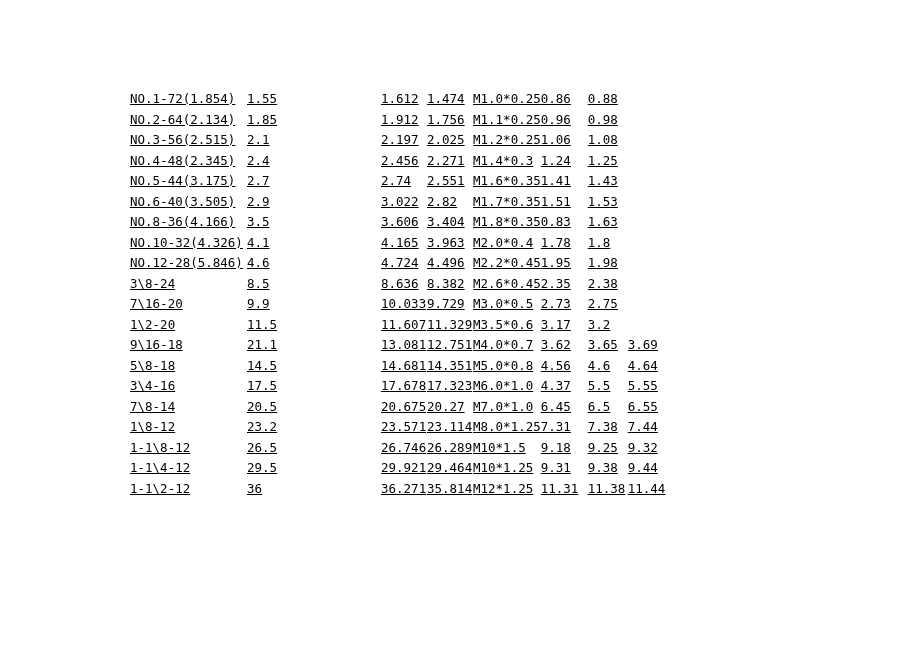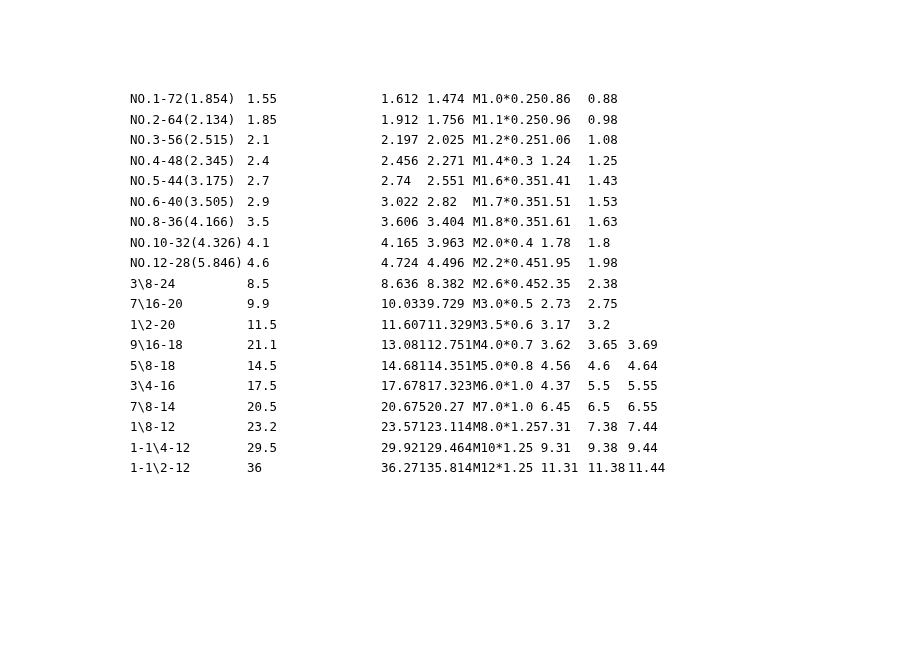--- a/index.html
+++ b/index.html
@@ -13,20 +13,21 @@
       background: #ffffff;
       font-family: "SimSun", "NSimSun", monospace;
       font-size: 12.5px;
       color: #000000;
       padding: 89px 0 0 130px;
       line-height: 20.5px;
     }
     .table {
       display: table;
       border-collapse: collapse;
+      text-decoration: underline;
     }
     .row {
       display: table-row;
     }
     .cell {
       display: table-cell;
       white-space: pre;
       vertical-align: top;
     }
     .col1 { width: 117px; }
@@ -101,21 +102,21 @@
       <div class="cell col6">1.51</div>
       <div class="cell col7">1.53</div>
       <div class="cell col8"></div>
     </div>
     <div class="row">
       <div class="cell col1">NO.8-36(4.166)</div>
       <div class="cell col2">3.5</div>
       <div class="cell col3">3.606</div>
       <div class="cell col4">3.404</div>
       <div class="cell col5">M1.8*0.35</div>
-      <div class="cell col6">1.61</div>
+      <div class="cell col6">0.83</div>
       <div class="cell col7">1.63</div>
       <div class="cell col8"></div>
     </div>
     <div class="row">
       <div class="cell col1">NO.10-32(4.326)</div>
       <div class="cell col2">4.1</div>
       <div class="cell col3">4.165</div>
       <div class="cell col4">3.963</div>
       <div class="cell col5">M2.0*0.4</div>
       <div class="cell col6">1.78</div>
@@ -206,20 +207,30 @@
       <div class="cell col1">1\8-12</div>
       <div class="cell col2">23.2</div>
       <div class="cell col3">23.571</div>
       <div class="cell col4">23.114</div>
       <div class="cell col5">M8.0*1.25</div>
       <div class="cell col6">7.31</div>
       <div class="cell col7">7.38</div>
       <div class="cell col8">7.44</div>
     </div>
     <div class="row">
+      <div class="cell col1">1-1\8-12</div>
+      <div class="cell col2">26.5</div>
+      <div class="cell col3">26.746</div>
+      <div class="cell col4">26.289</div>
+      <div class="cell col5">M10*1.5</div>
+      <div class="cell col6">9.18</div>
+      <div class="cell col7">9.25</div>
+      <div class="cell col8">9.32</div>
+    </div>
+    <div class="row">
       <div class="cell col1">1-1\4-12</div>
       <div class="cell col2">29.5</div>
       <div class="cell col3">29.921</div>
       <div class="cell col4">29.464</div>
       <div class="cell col5">M10*1.25</div>
       <div class="cell col6">9.31</div>
       <div class="cell col7">9.38</div>
       <div class="cell col8">9.44</div>
     </div>
     <div class="row">

